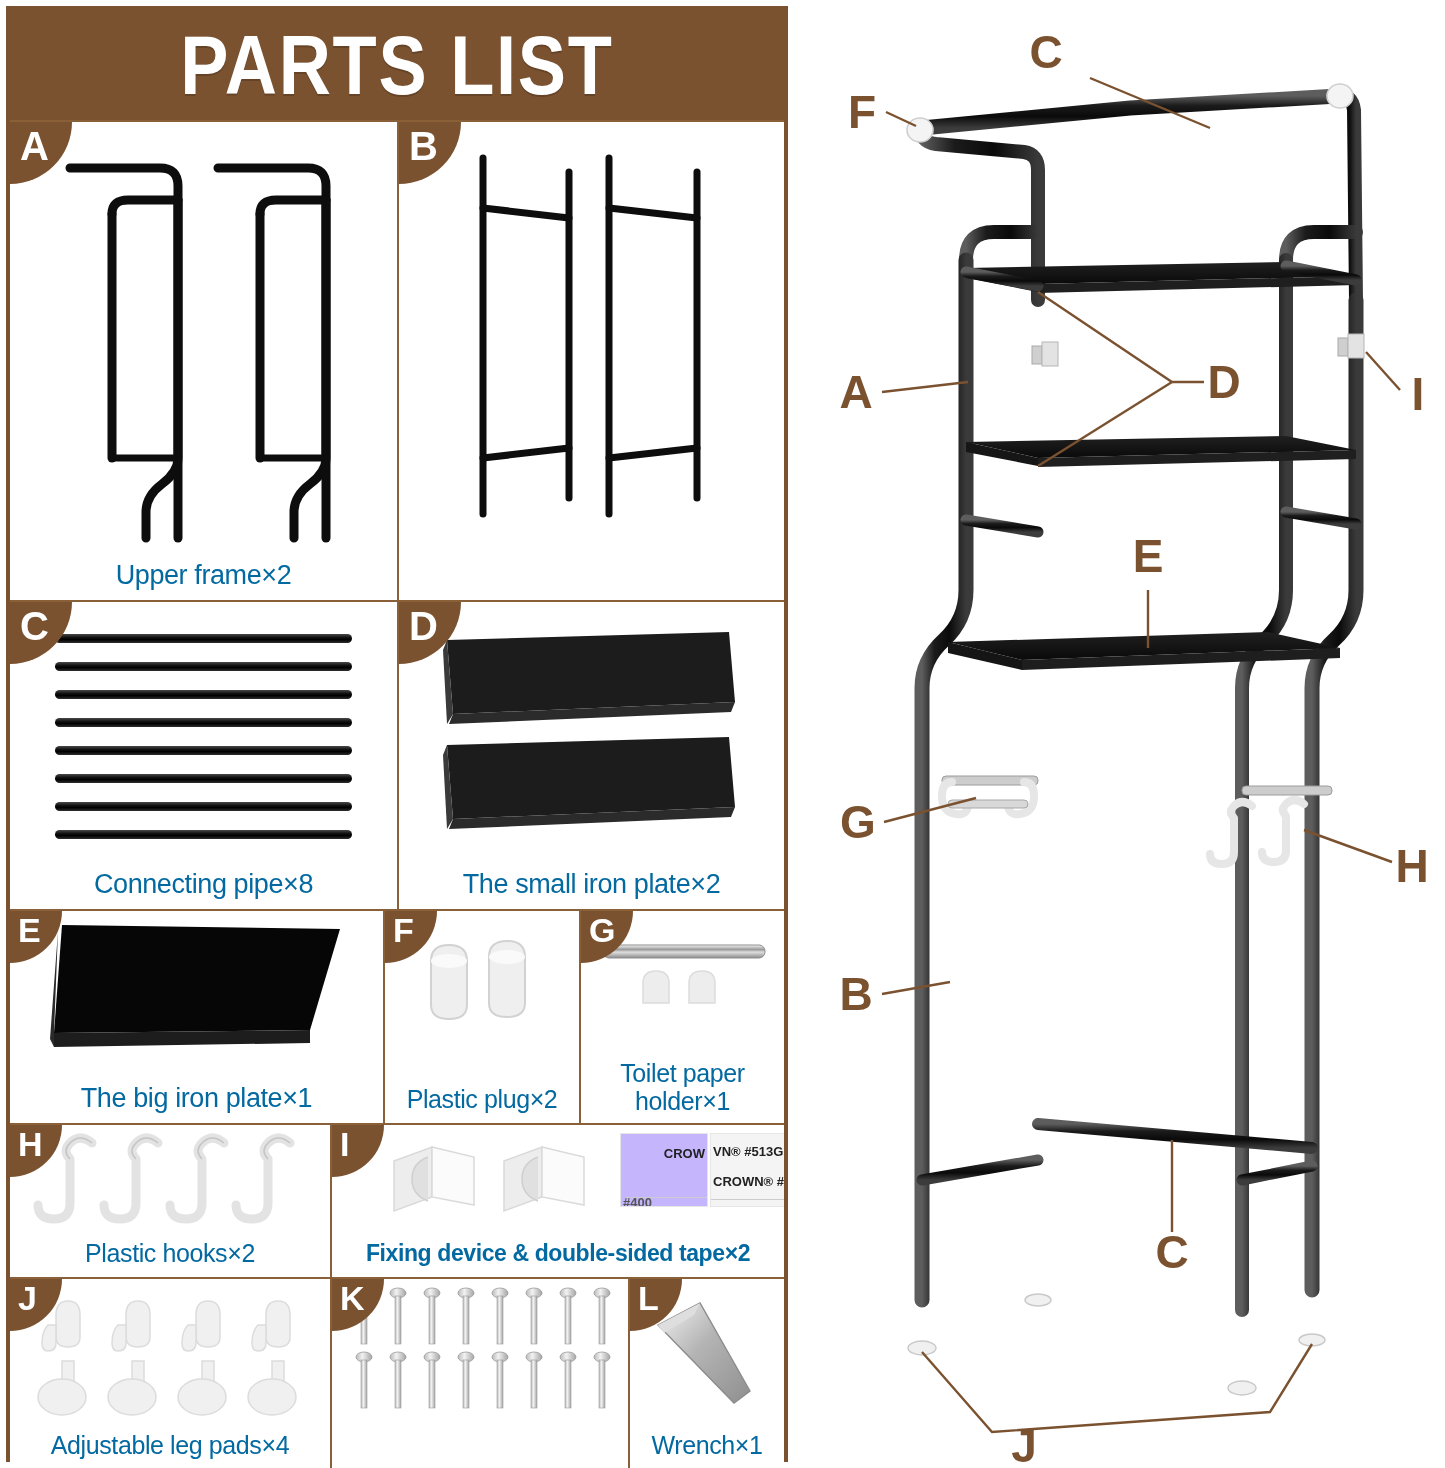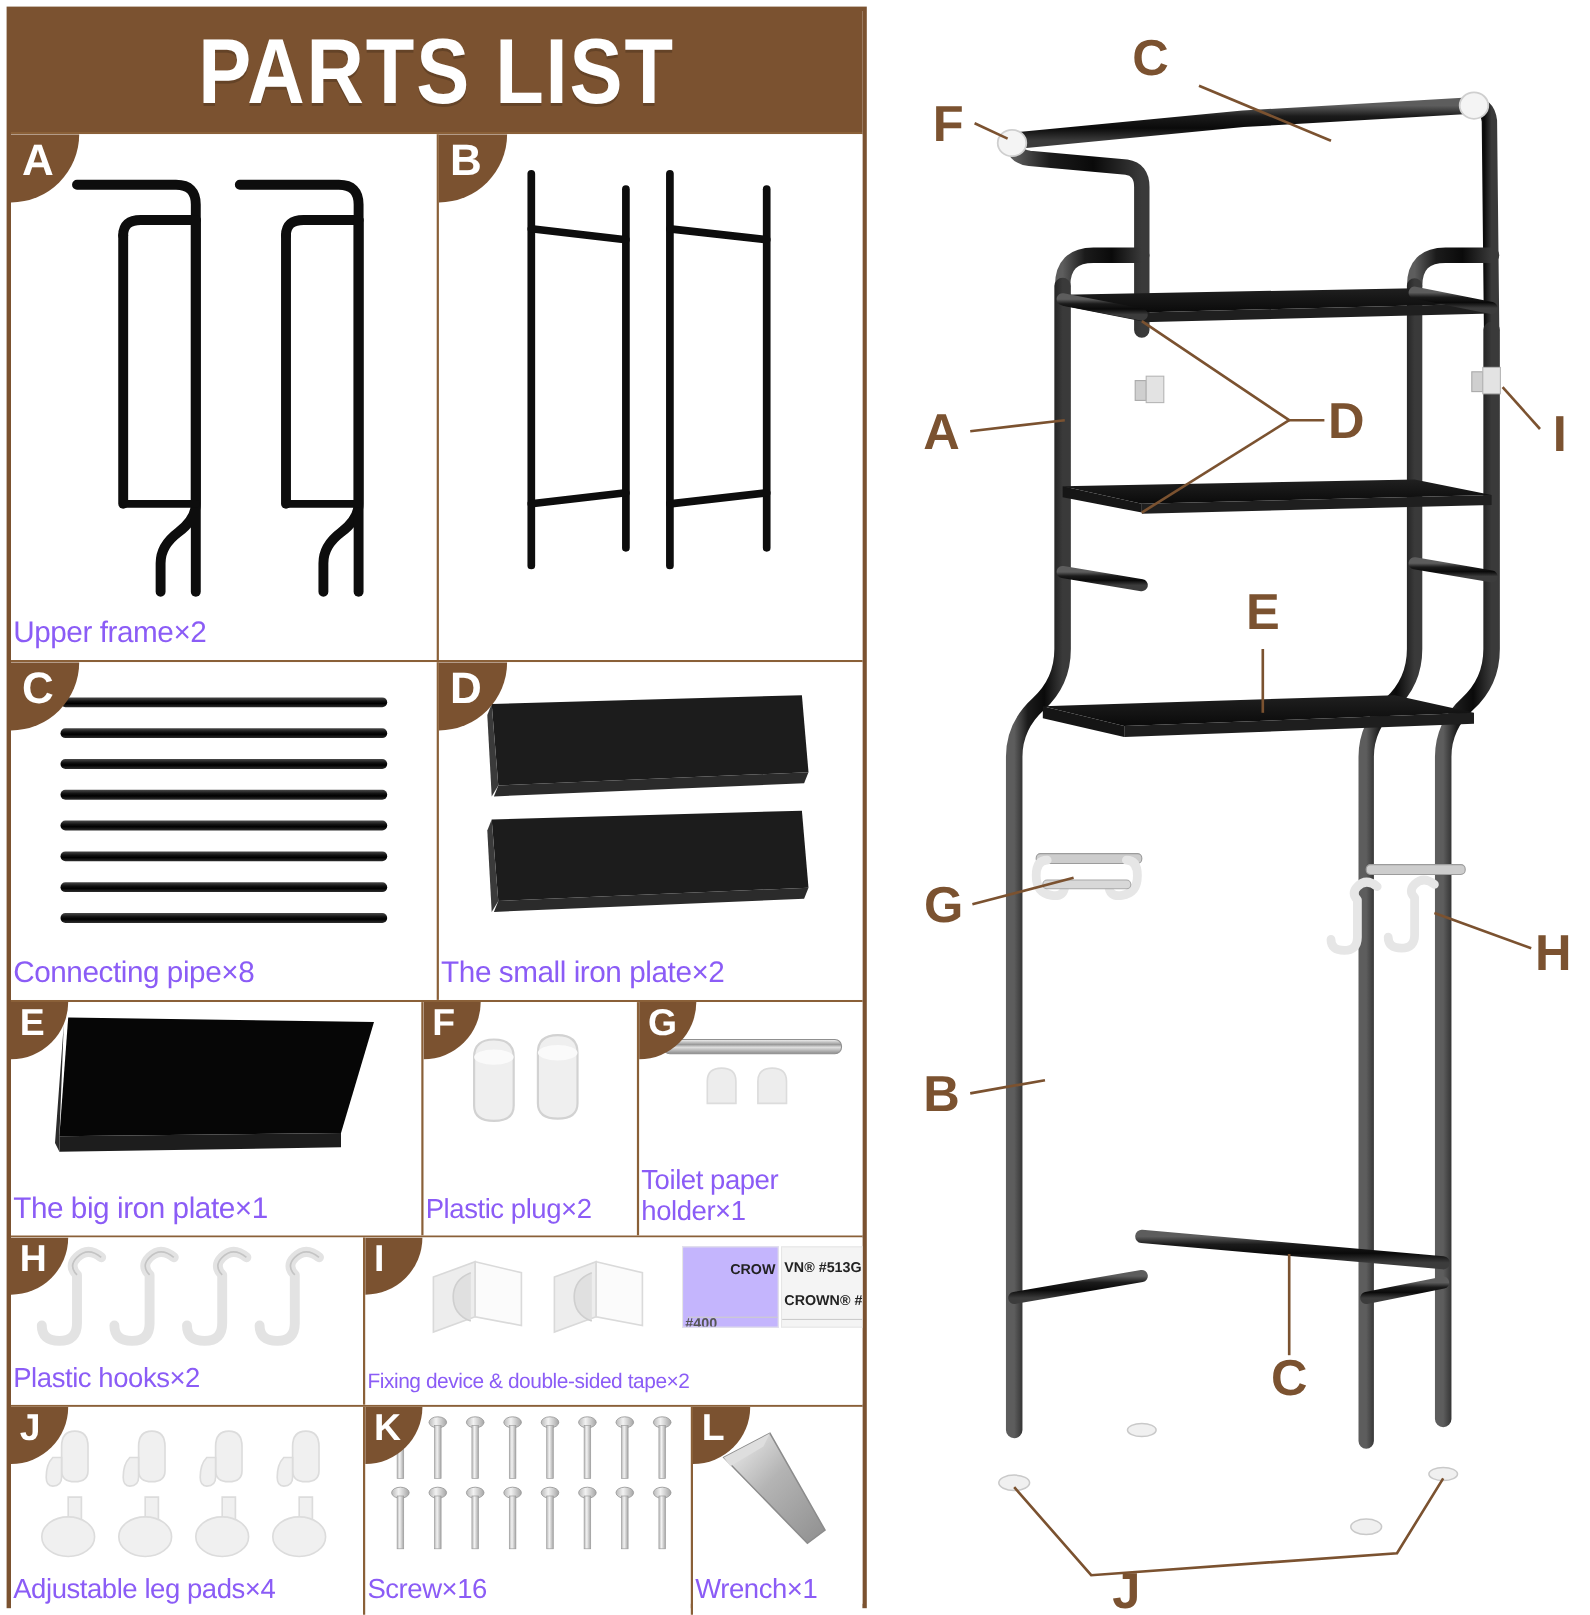--- a/index.html
+++ b/index.html
@@ -39,26 +39,26 @@
     background:#7b5230;border-bottom-right-radius:62px;
     color:#fff;font-size:40px;font-weight:bold;line-height:1;
     display:flex;align-items:flex-start;justify-content:flex-start;
     padding:4px 0 0 10px;box-sizing:border-box;z-index:6;
     font-family:"Liberation Sans","DejaVu Sans",sans-serif;
   }
   .badge.small{width:52px;height:52px;border-bottom-right-radius:52px;font-size:34px;padding:2px 0 0 8px;}
 
   .art{flex:1 1 auto;width:100%;position:relative;}
   .caption{
-    width:100%;text-align:left;font-size:27px;line-height:1.12;
-    padding:2px 2px 10px 2px;box-sizing:border-box;color:#8b5cf6;
+    width:100%;text-align:center;font-size:27px;line-height:1.12;
+    padding:2px 2px 10px 2px;box-sizing:border-box;color:#0369a1;
     letter-spacing:-.4px;
   }
   .caption.sm{font-size:25px;}
-  .caption.xs{font-size:19px;}
+  .caption.xs{font-size:23px;font-weight:bold;}
 
   
   .pipe{
     position:absolute;height:9px;border-radius:5px;
     background:linear-gradient(180deg,#4a4a4a 0%,#121212 38%,#000 62%,#2e2e2e 100%);
   }
 
   
   #diagram{
     position:absolute;left:800px;top:0;width:645px;height:1468px;background:#fff;
@@ -363,21 +363,20 @@
                 <ellipse cx="0" cy="4" rx="8" ry="5" fill="url(#scr)" stroke="#9a9a9a" stroke-width="0.8"></ellipse>
                 <rect x="-3" y="7" width="6" height="48" fill="url(#scr)" stroke="#9a9a9a" stroke-width="0.6"></rect>
               </g>
             <g transform="translate(270,72)">
                 <ellipse cx="0" cy="4" rx="8" ry="5" fill="url(#scr)" stroke="#9a9a9a" stroke-width="0.8"></ellipse>
                 <rect x="-3" y="7" width="6" height="48" fill="url(#scr)" stroke="#9a9a9a" stroke-width="0.6"></rect>
               </g>
           </g>
         </svg>
       </div>
-      <div class="caption sm">Screw×16</div>
     </div>
 
     <div class="cell" style="width:156px;">
       <div class="badge small">L</div>
       <div class="art">
         <svg viewBox="0 0 156 140" width="156" height="140" style="position:absolute;left:0;top:6px;">
           <defs>
             <linearGradient id="wr" x1="0" y1="0" x2="1" y2="1">
               <stop offset="0%" stop-color="#f4f4f4"></stop>
                 <stop offset="45%" stop-color="#b4b4b4"></stop>

